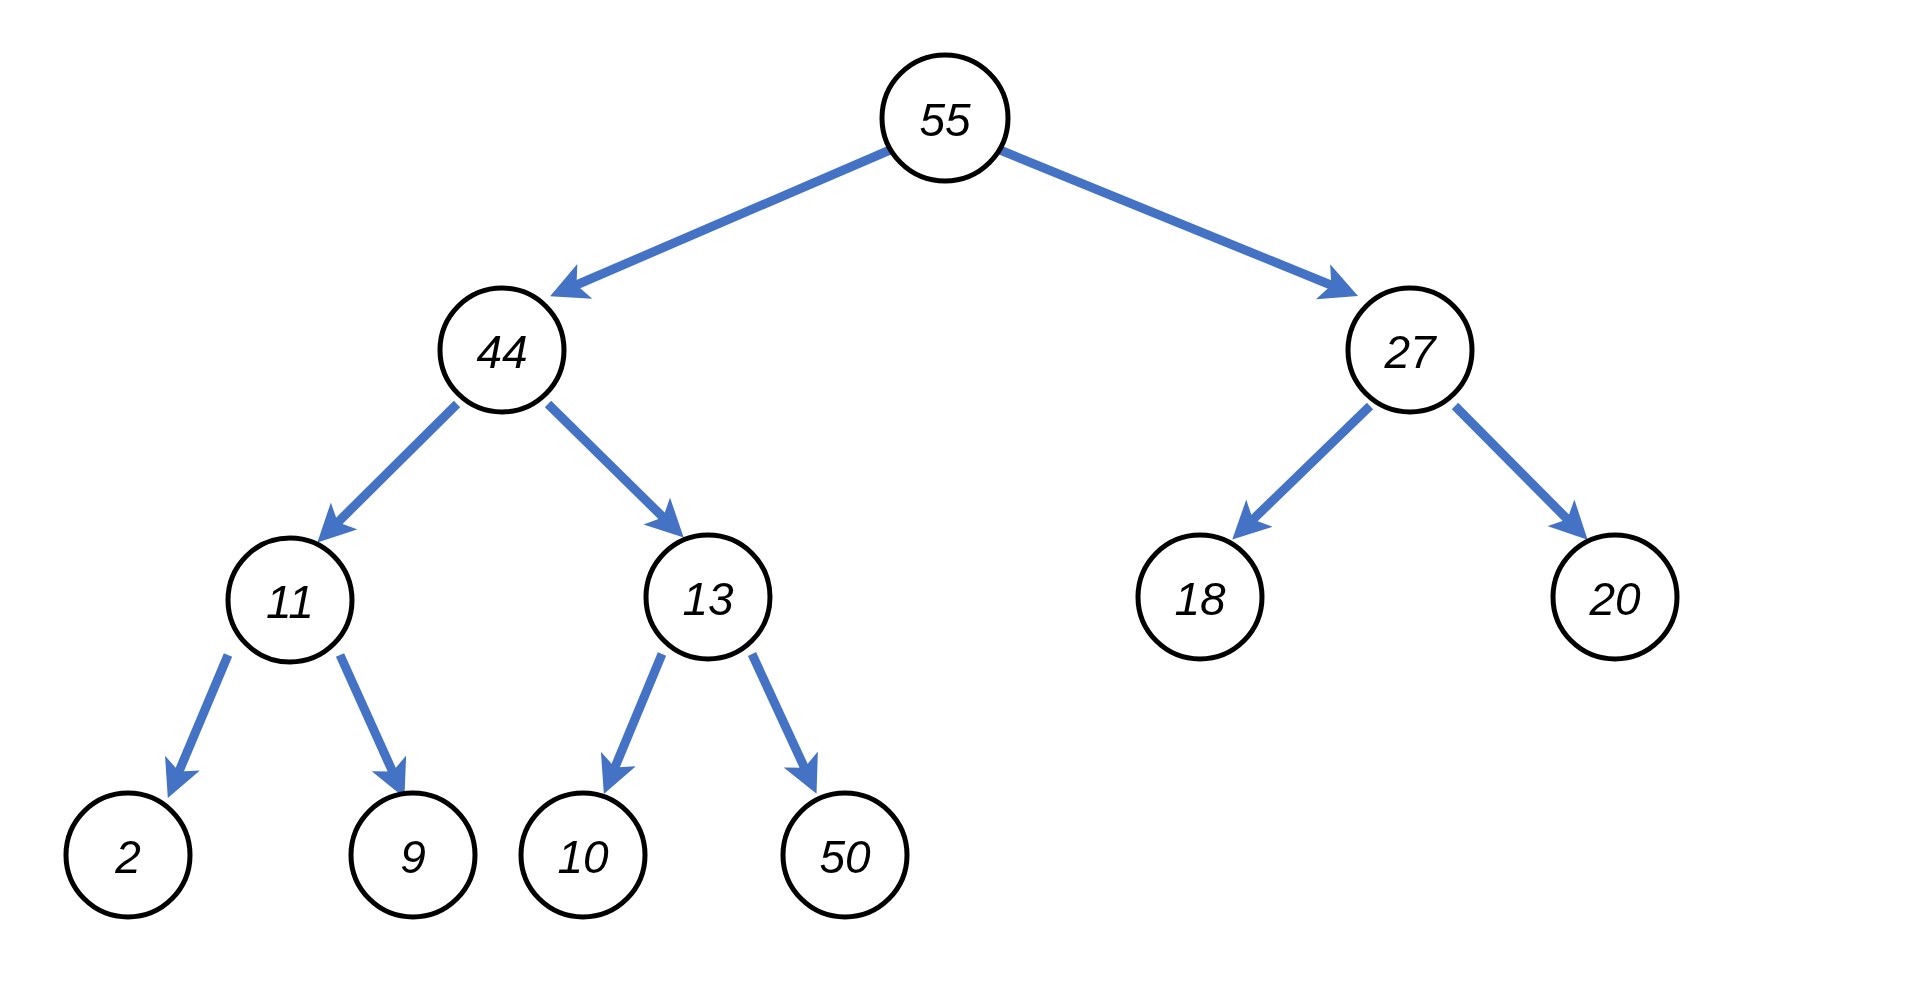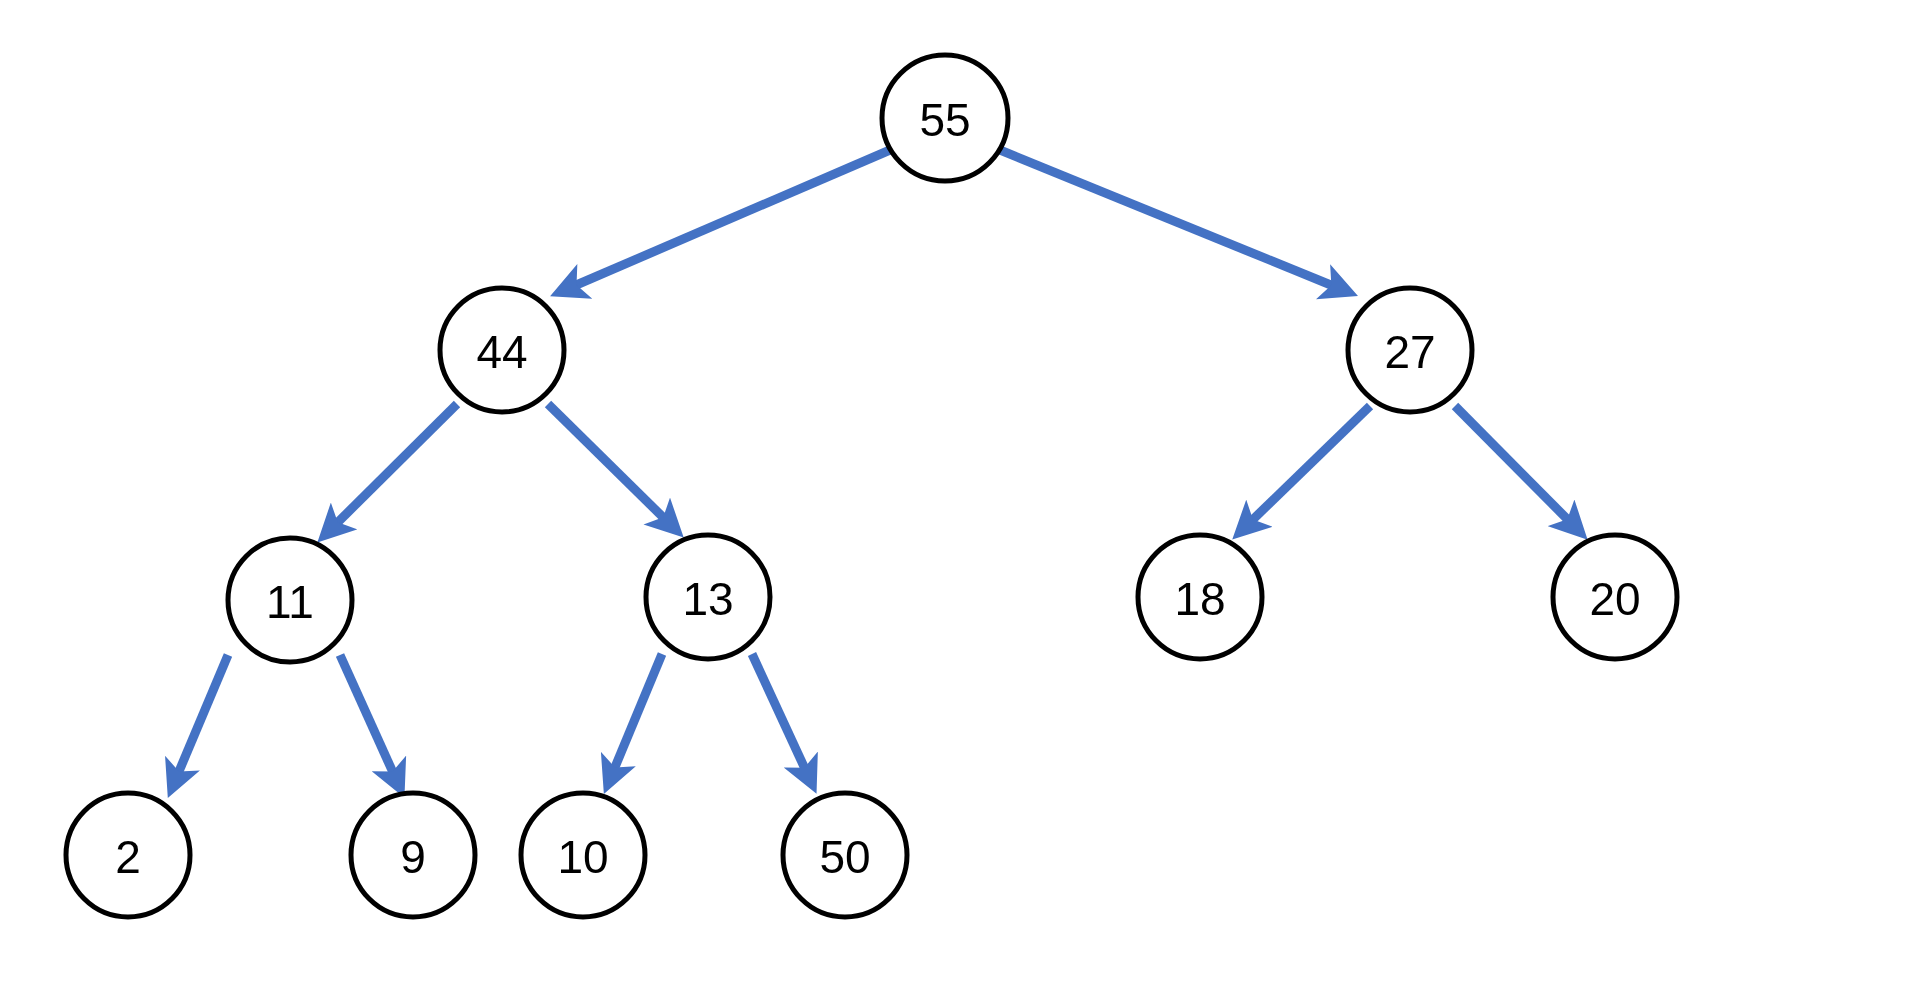--- a/index.html
+++ b/index.html
@@ -42,21 +42,21 @@
   }
   .edge-line {
     stroke-width: 9;
     stroke-linecap: butt;
     fill: none;
   }
 </style>
 </head>
 <body>
 
-<div id="canvas" style="background: rgb(255, 255, 255);">
+<div id="canvas" style="background: rgb(255, 255, 255); font-style: italic;">
   <svg id="tree-svg" viewBox="0 0 1917 1006" xmlns="http://www.w3.org/2000/svg">
     <defs>
       <marker id="arrowhead-blue" markerWidth="4.2" markerHeight="4.2" refX="3.0" refY="2.1" orient="auto" markerUnits="strokeWidth">
         <path d="M0,0 L4.2,2.1 L0,4.2 L1.0,2.1 Z" fill="#4472C4"></path>
       </marker>
     </defs>
     <g id="edges-layer">
         <g>
           <line class="edge-line" x1="890" y1="150" x2="560" y2="292" stroke="#4472C4" stroke-width="9" marker-end="url(#arrowhead-blue)"></line>
         </g>

